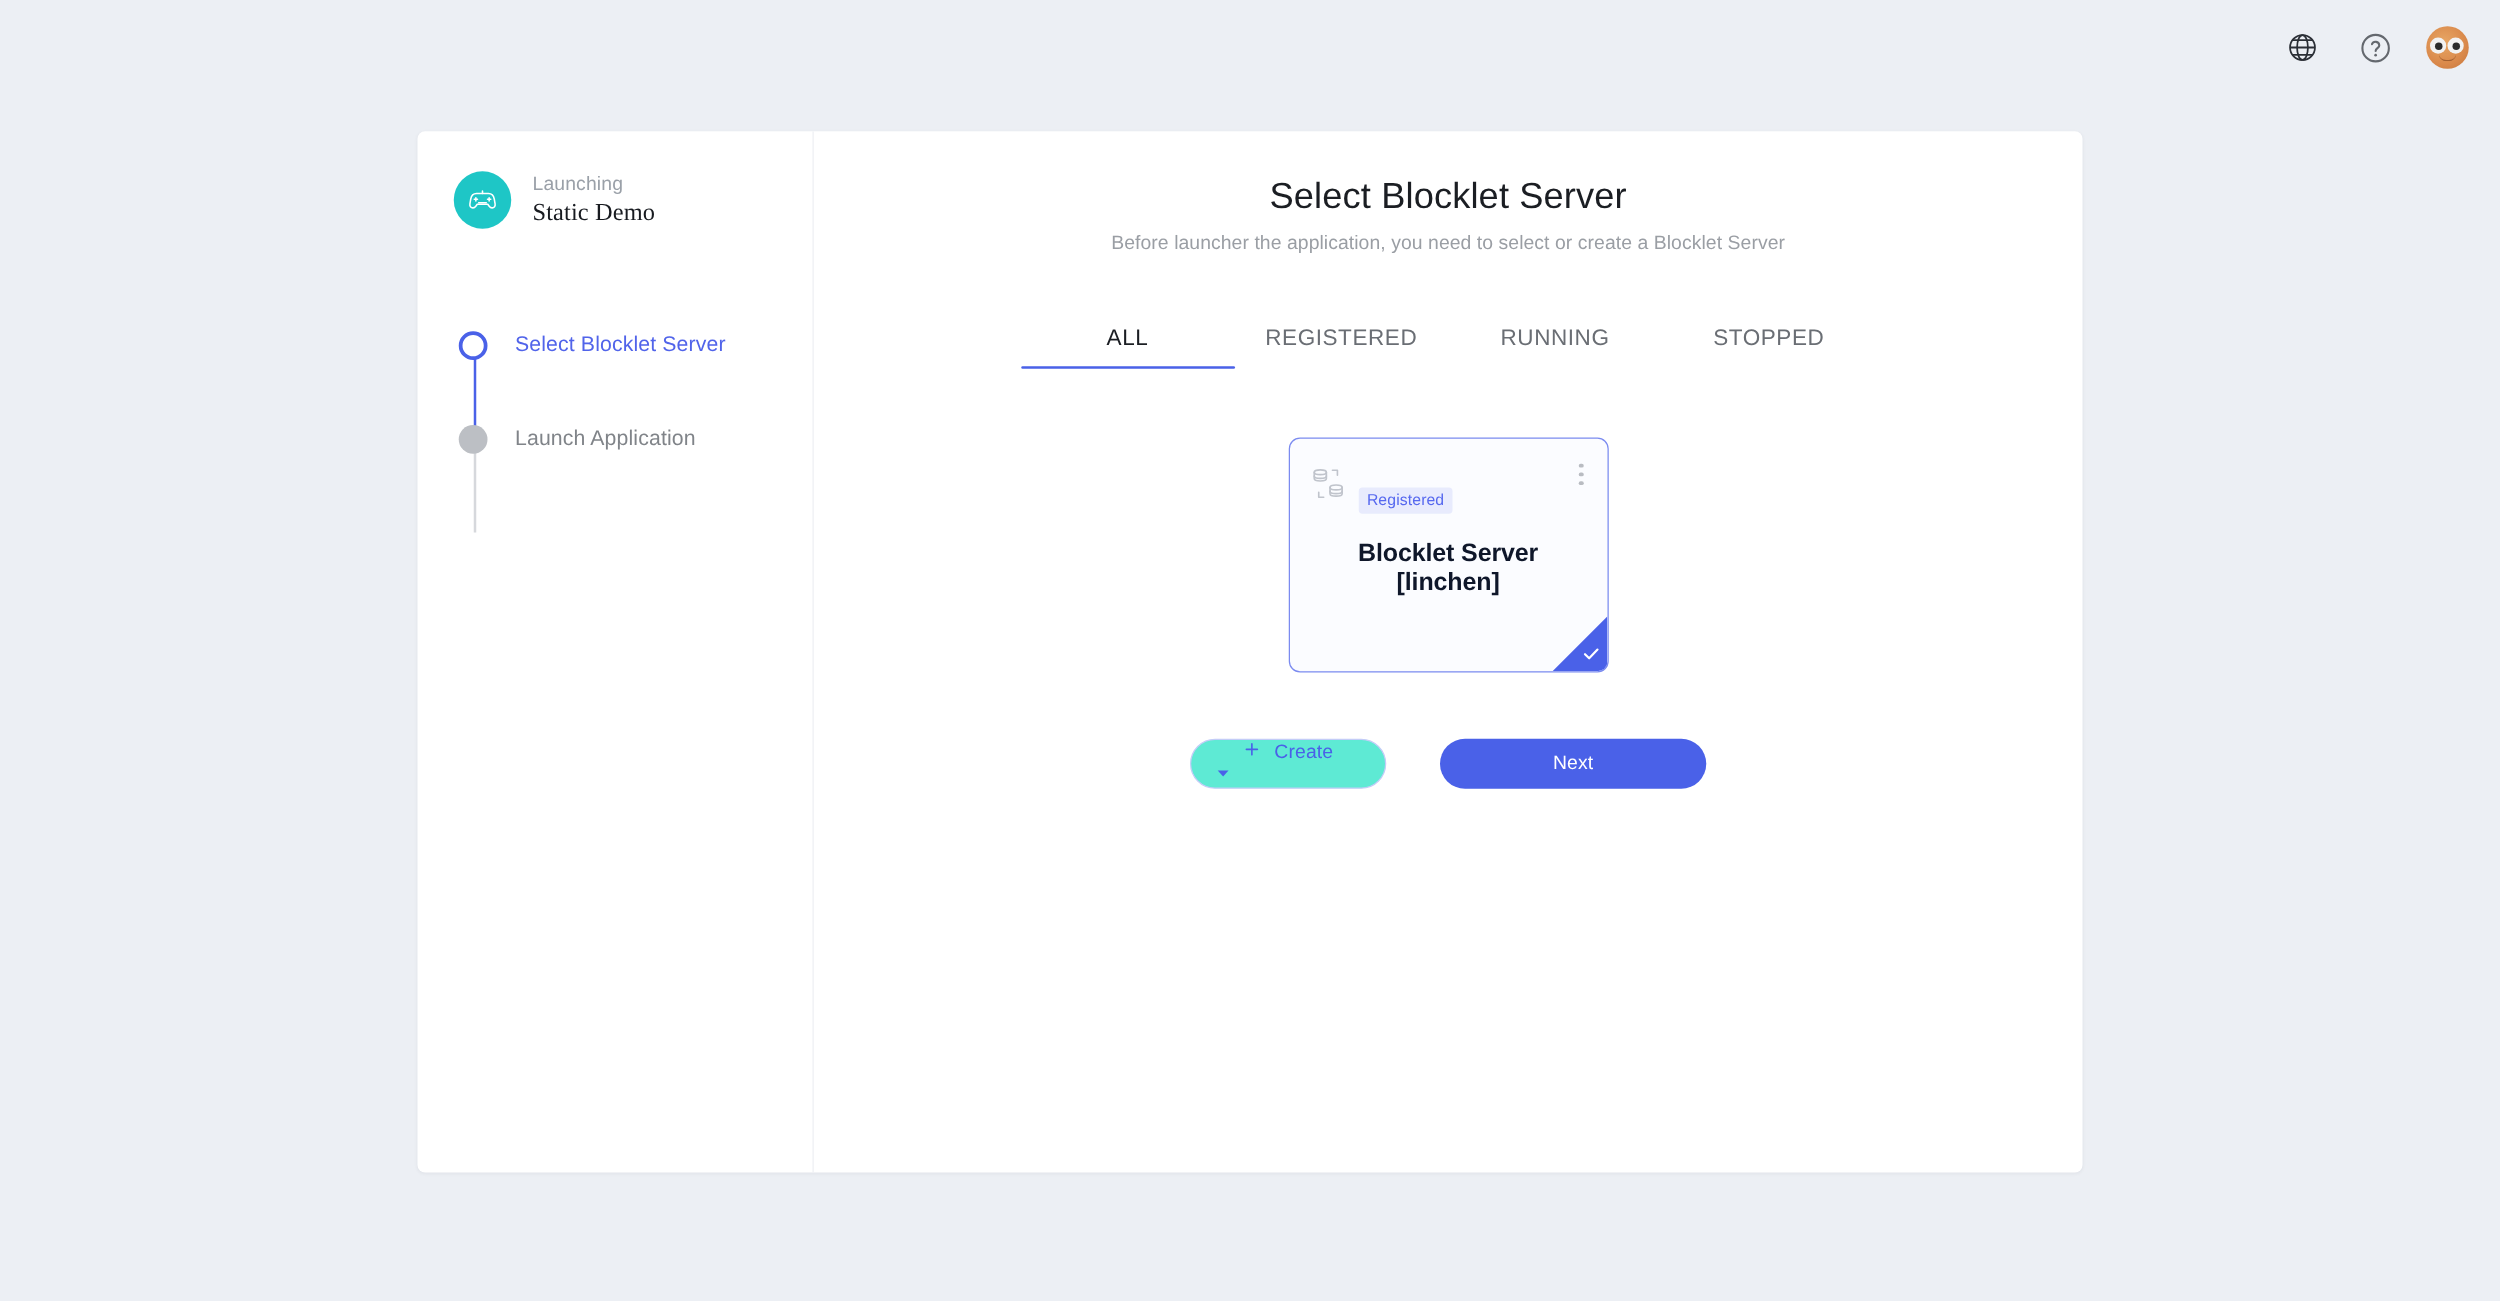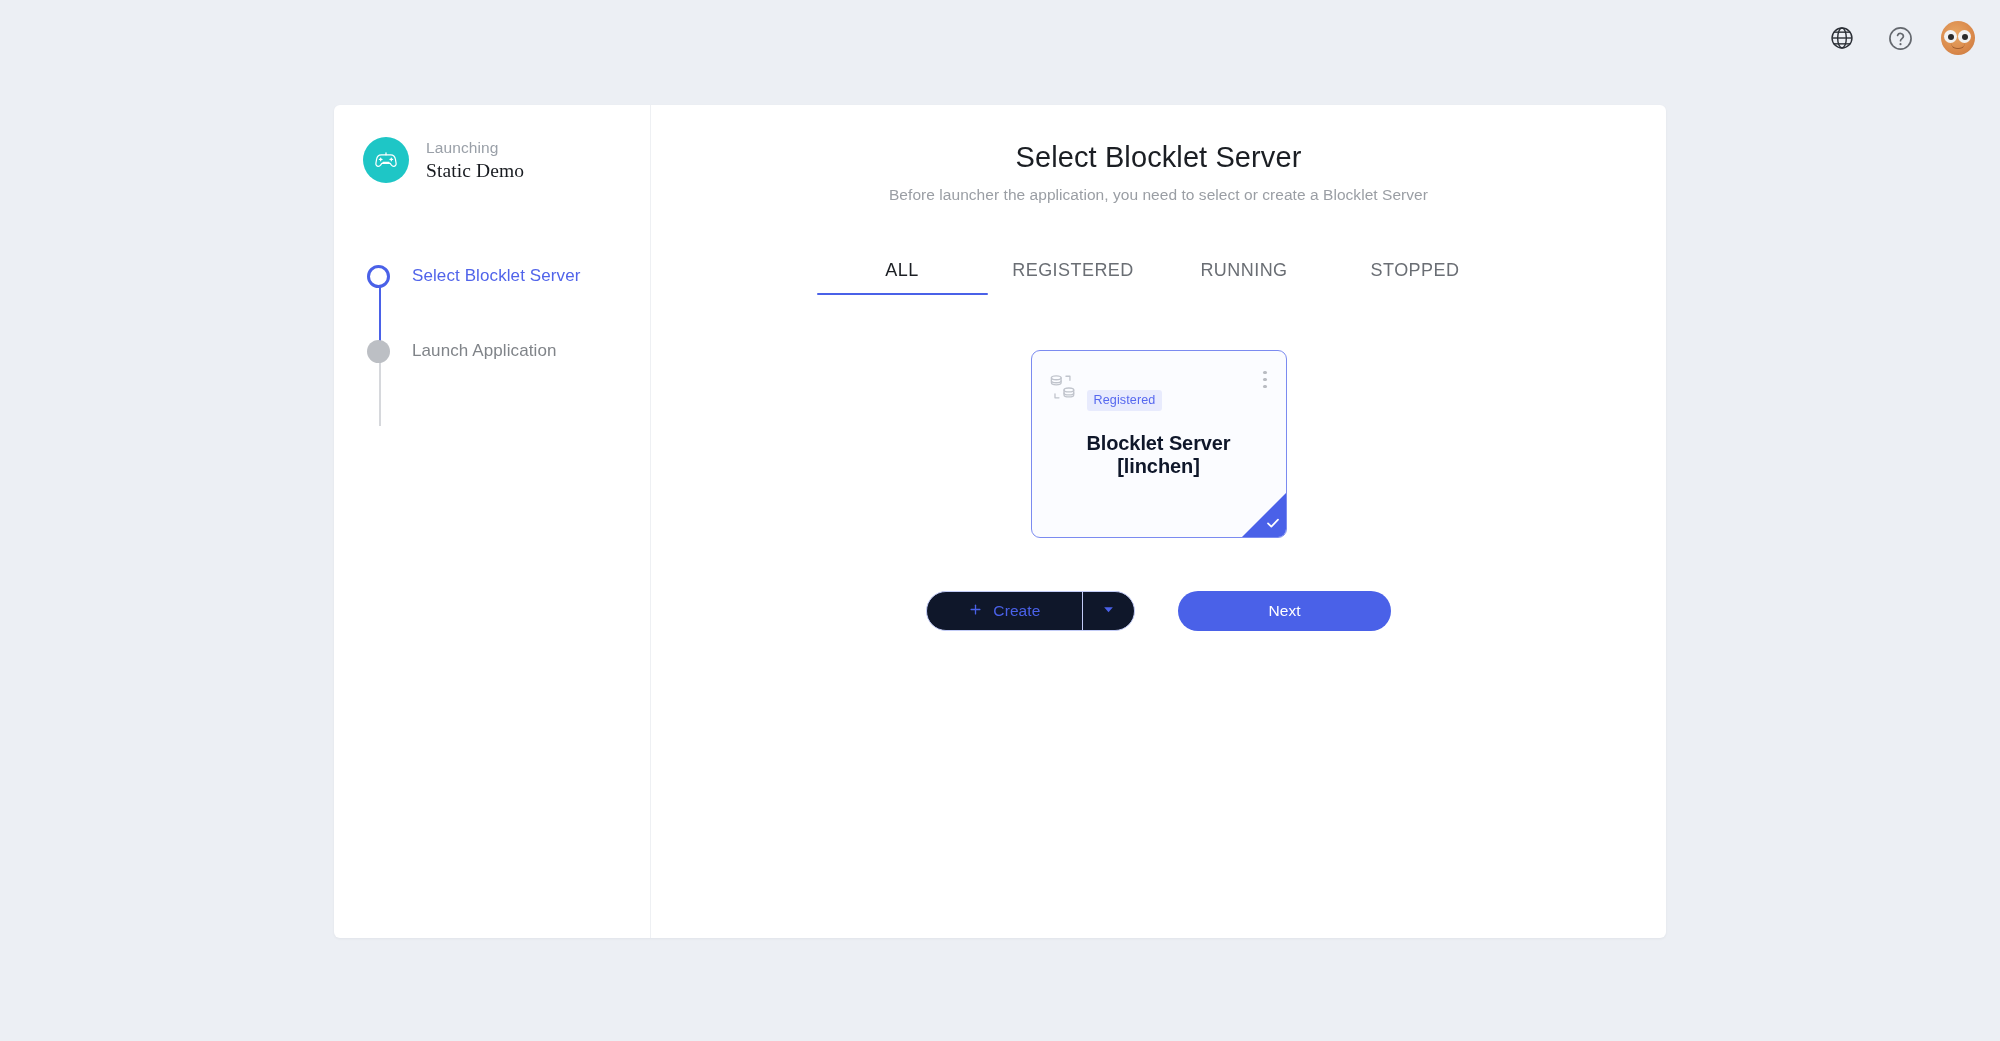--- a/index.html
+++ b/index.html
@@ -304,22 +304,23 @@
     display: flex;
     align-items: center;
     gap: 43px;
   }
   .split-btn {
     display: flex;
     align-items: stretch;
     height: 40px;
     border: 1.2px solid #c3ccf7;
     border-radius: 20px;
-    background: #0f172a;
-    overflow: hidden;
+    background: #5eead4;
+    overflow: hidden;
+    flex-direction: column;
   }
   .split-main {
     display: flex;
     align-items: center;
     justify-content: center;
     gap: 10px;
     width: 155px;
     font-size: 15.5px;
     color: #4a61e8;
     cursor: pointer;

